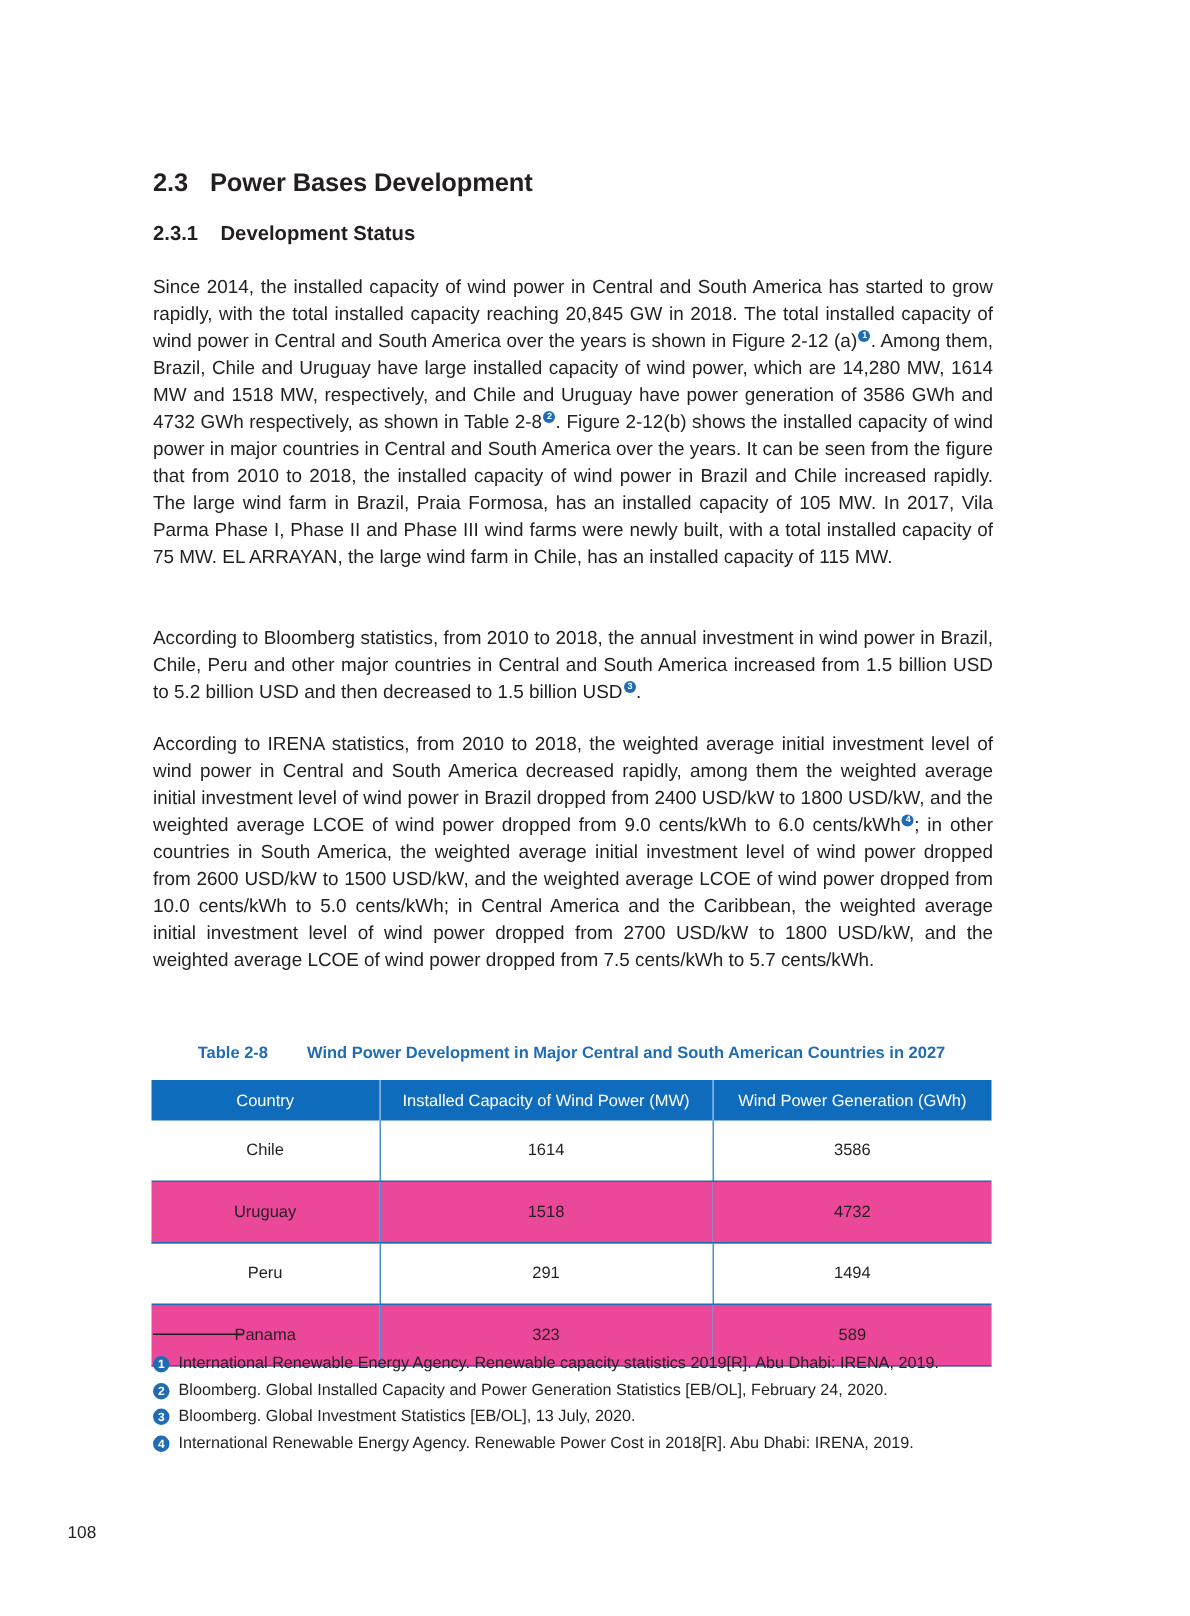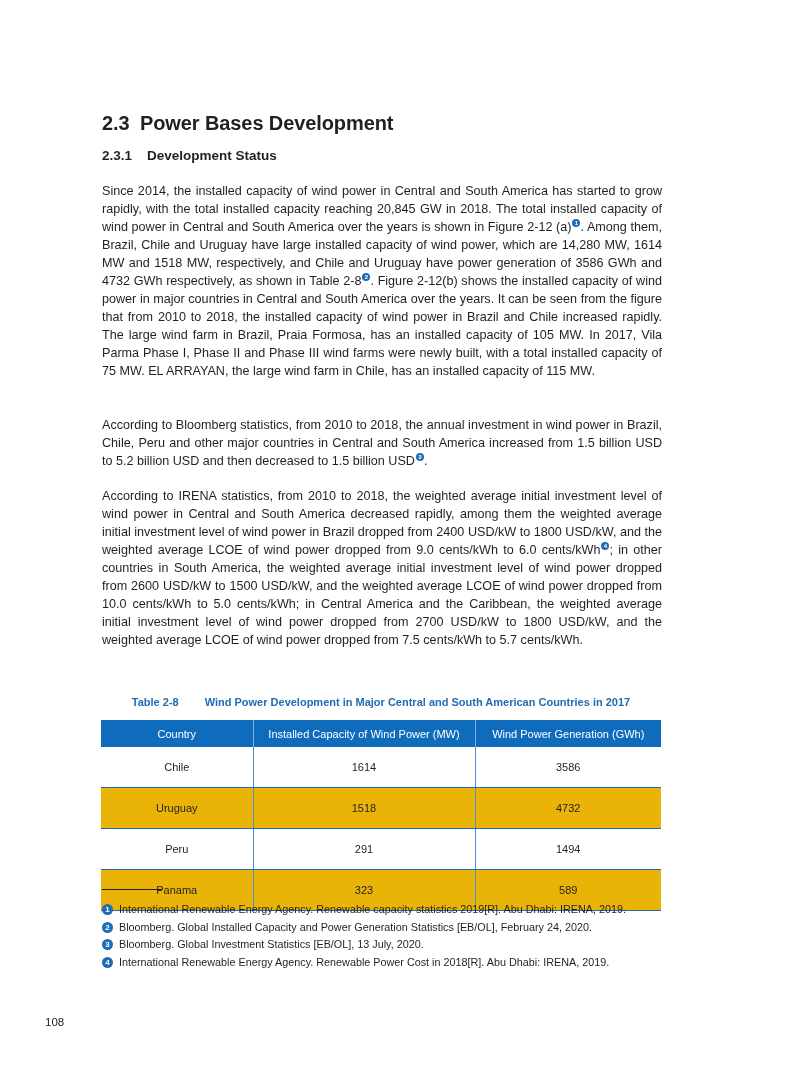--- a/index.html
+++ b/index.html
@@ -1,19 +1,19 @@
 <!DOCTYPE html>
 <html><head>
 <meta charset="utf-8">
 <style>
   html, body { margin: 0; padding: 0; background: #ffffff; }
   body { width: 793px; height: 1077px; position: relative; overflow: hidden;
          font-family: "Liberation Sans", sans-serif; color: #231f20; }
   .page { position: absolute; left: 0; top: 0; width: 793px; height: 1077px; }
-  .h2 { position: absolute; left: 102px; top: 112px; font-size: 20px; font-weight: bold; letter-spacing: -0.1px; }
+  .h2 { position: absolute; left: 102px; top: 112px; font-size: 17px; font-weight: bold; letter-spacing: -0.1px; }
   .h2 .num { display: inline-block; width: 38px; }
   .h3 { position: absolute; left: 102px; top: 148px; font-size: 13.5px; font-weight: bold; }
   .h3 .num { display: inline-block; width: 45px; }
   .para { position: absolute; left: 102px; width: 560px; font-size: 12.6px; line-height: 18px;
           text-align: justify; margin: 0; }
   .p1 { top: 182px; }
   .p2 { top: 416px; }
   .p3 { top: 487px; }
   sup.fn { display: inline-block; width: 8px; height: 8px; border-radius: 50%; background: #1f6cb5;
            color: #fff; font-size: 6px; line-height: 8px; text-align: center; vertical-align: 6px;
@@ -22,21 +22,21 @@
                    font-size: 11px; font-weight: bold; color: #1f6cb5; }
   .table-caption .num { margin-right: 26px; }
   table.data { position: absolute; left: 101px; top: 720px; width: 560px; border-collapse: collapse;
                font-size: 11px; }
   table.data th { background: #0f6cbd; color: #ffffff; font-weight: normal; height: 27px; padding: 0;
                   border-right: 1px solid #7fb0df; }
   table.data th:last-child { border-right: none; }
   table.data td { height: 40px; padding: 0; text-align: center; color: #231f20;
                   border-bottom: 1.5px solid #1f6cb5; border-right: 1.5px solid #4d8fcf; }
   table.data td:last-child { border-right: none; }
-  table.data tr.alt td { background: #eab308; }
+  table.data tr.alt td { background: #ec4899; }
   .fn-rule { position: absolute; left: 102px; top: 889px; width: 60px; height: 0; border-top: 1px solid #231f20; }
   .footnotes { position: absolute; left: 102px; top: 901px; width: 562px; font-size: 10.8px; line-height: 17.5px; }
   .footnote { display: flex; align-items: flex-start; }
   .footnote .badge { flex: 0 0 auto; width: 11px; height: 11px; border-radius: 50%; background: #1f6cb5;
                      color: #fff; font-size: 8px; line-height: 11px; text-align: center; font-weight: bold;
                      margin-top: 3px; margin-right: 6px; }
   .footnote .txt { flex: 1; text-align: justify; }
   .page-number { position: absolute; left: 45px; top: 1016px; font-size: 11.5px; }
 </style>
 </head>
@@ -50,21 +50,21 @@
 
   <div class="h3">
     <span class="num">2.3.1</span><span>Development Status</span>
   </div>
 
   <p class="para p1">Since 2014, the installed capacity of wind power in Central and South America has started to grow rapidly, with the total installed capacity reaching 20,845 GW in 2018. The total installed capacity of wind power in Central and South America over the years is shown in Figure 2-12 (a)<sup class="fn">1</sup>. Among them, Brazil, Chile and Uruguay have large installed capacity of wind power, which are 14,280 MW, 1614 MW and 1518 MW, respectively, and Chile and Uruguay have power generation of 3586 GWh and 4732 GWh respectively, as shown in Table 2-8<sup class="fn">2</sup>. Figure 2-12(b) shows the installed capacity of wind power in major countries in Central and South America over the years. It can be seen from the figure that from 2010 to 2018, the installed capacity of wind power in Brazil and Chile increased rapidly. The large wind farm in Brazil, Praia Formosa, has an installed capacity of 105 MW. In 2017, Vila Parma Phase I, Phase II and Phase III wind farms were newly built, with a total installed capacity of 75 MW. EL ARRAYAN, the large wind farm in Chile, has an installed capacity of 115 MW.</p>
   <p class="para p2">According to Bloomberg statistics, from 2010 to 2018, the annual investment in wind power in Brazil, Chile, Peru and other major countries in Central and South America increased from 1.5 billion USD to 5.2 billion USD and then decreased to 1.5 billion USD<sup class="fn">3</sup>.</p>
   <p class="para p3">According to IRENA statistics, from 2010 to 2018, the weighted average initial investment level of wind power in Central and South America decreased rapidly, among them the weighted average initial investment level of wind power in Brazil dropped from 2400 USD/kW to 1800 USD/kW, and the weighted average LCOE of wind power dropped from 9.0 cents/kWh to 6.0 cents/kWh<sup class="fn">4</sup>; in other countries in South America, the weighted average initial investment level of wind power dropped from 2600 USD/kW to 1500 USD/kW, and the weighted average LCOE of wind power dropped from 10.0 cents/kWh to 5.0 cents/kWh; in Central America and the Caribbean, the weighted average initial investment level of wind power dropped from 2700 USD/kW to 1800 USD/kW, and the weighted average LCOE of wind power dropped from 7.5 cents/kWh to 5.7 cents/kWh.</p>
 
   <div class="table-caption">
-    <span class="num">Table 2-8</span><span>Wind Power Development in Major Central and South American Countries in 2017</span>
+    <span class="num">Table 2-8</span><span>Wind Power Development in Major Central and South American Countries in 2027</span>
   </div>
 
   <table class="data">
     <colgroup>
       <col style="width:152px">
       <col style="width:222px">
       <col style="width:186px">
     </colgroup>
     <thead>
       <tr>

